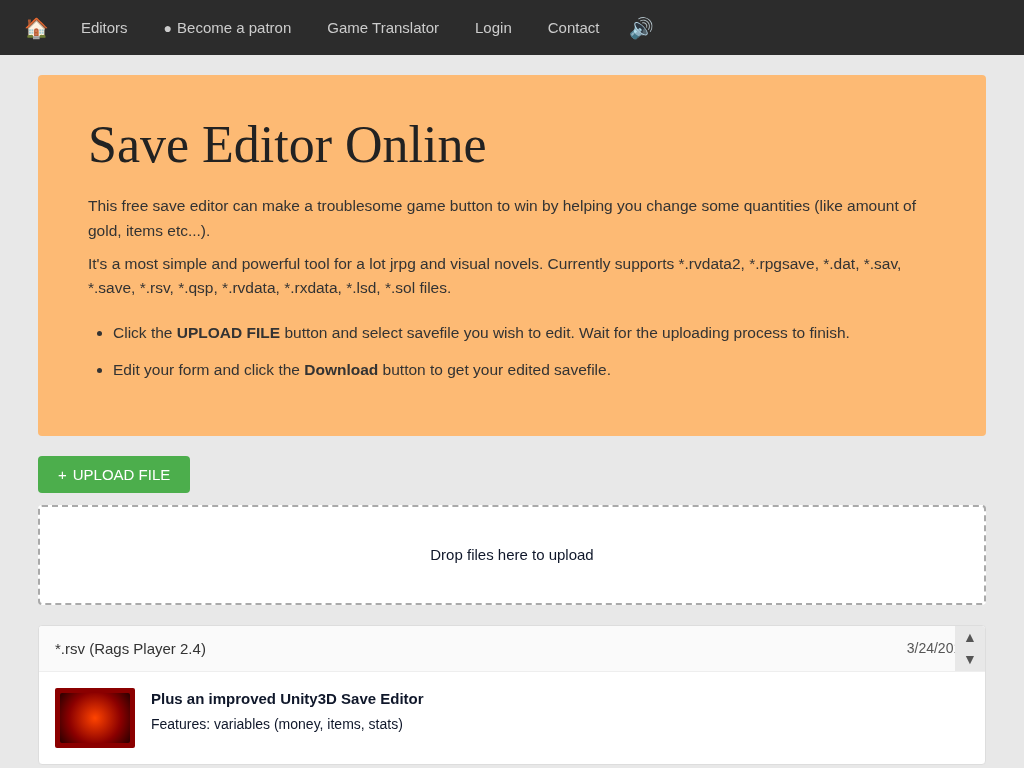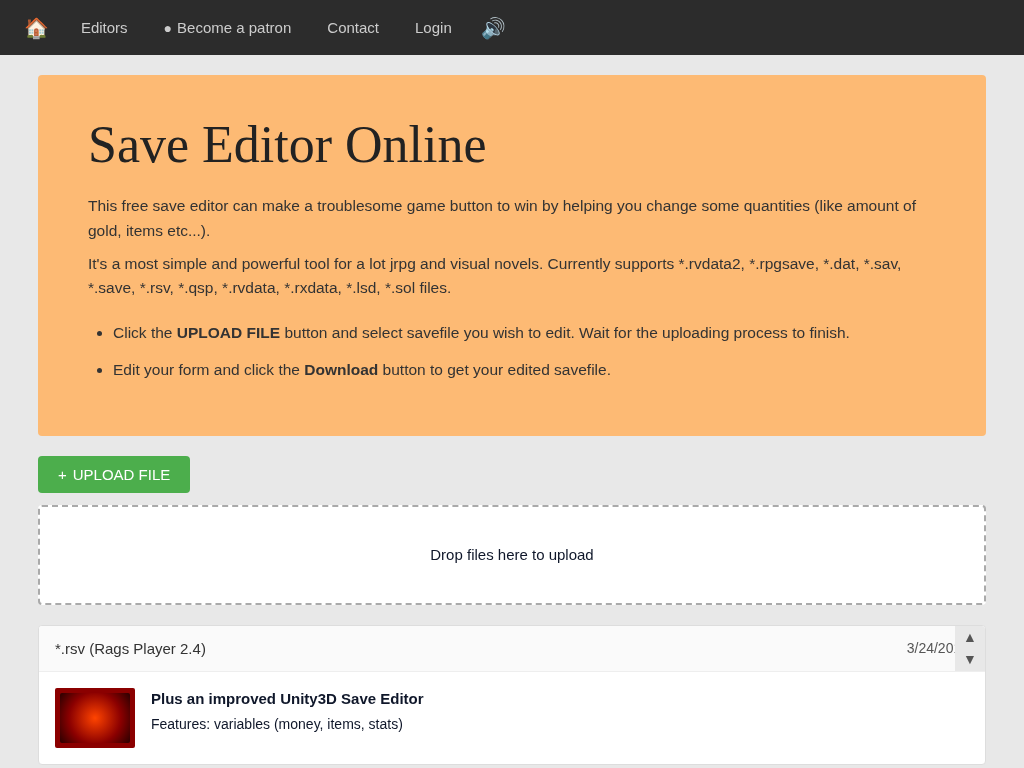--- a/index.html
+++ b/index.html
@@ -231,22 +231,23 @@
 </head>
 <body>
 
 <nav class="navbar">
   <a class="nav-home-icon">🏠</a>
   <a class="nav-item">Editors</a>
   <a class="nav-item patron">
     <span class="nav-patreon-icon">●</span>
     <span>Become a patron</span>
   </a>
+  <a class="nav-item">Game Translator</a>
+  <a class="nav-item">Login</a>
   <a class="nav-item">Contact</a>
-  <a class="nav-item">Login</a>
   <span class="nav-speaker">🔊</span>
 </nav>
 
 <div class="main-container">
 
   <div class="info-box">
     <h1 class="page-title">Save Editor Online</h1>
     <p class="description">This free save editor can make a troublesome game button to win by helping you change some quantities (like amount of gold, items etc...).</p>
     <p class="description">It's a most simple and powerful tool for a lot jrpg and visual novels. Currently supports *.rvdata2, *.rpgsave, *.dat, *.sav, *.save, *.rsv, *.qsp, *.rvdata, *.rxdata, *.lsd, *.sol files.</p>
     <ul class="features-list">

